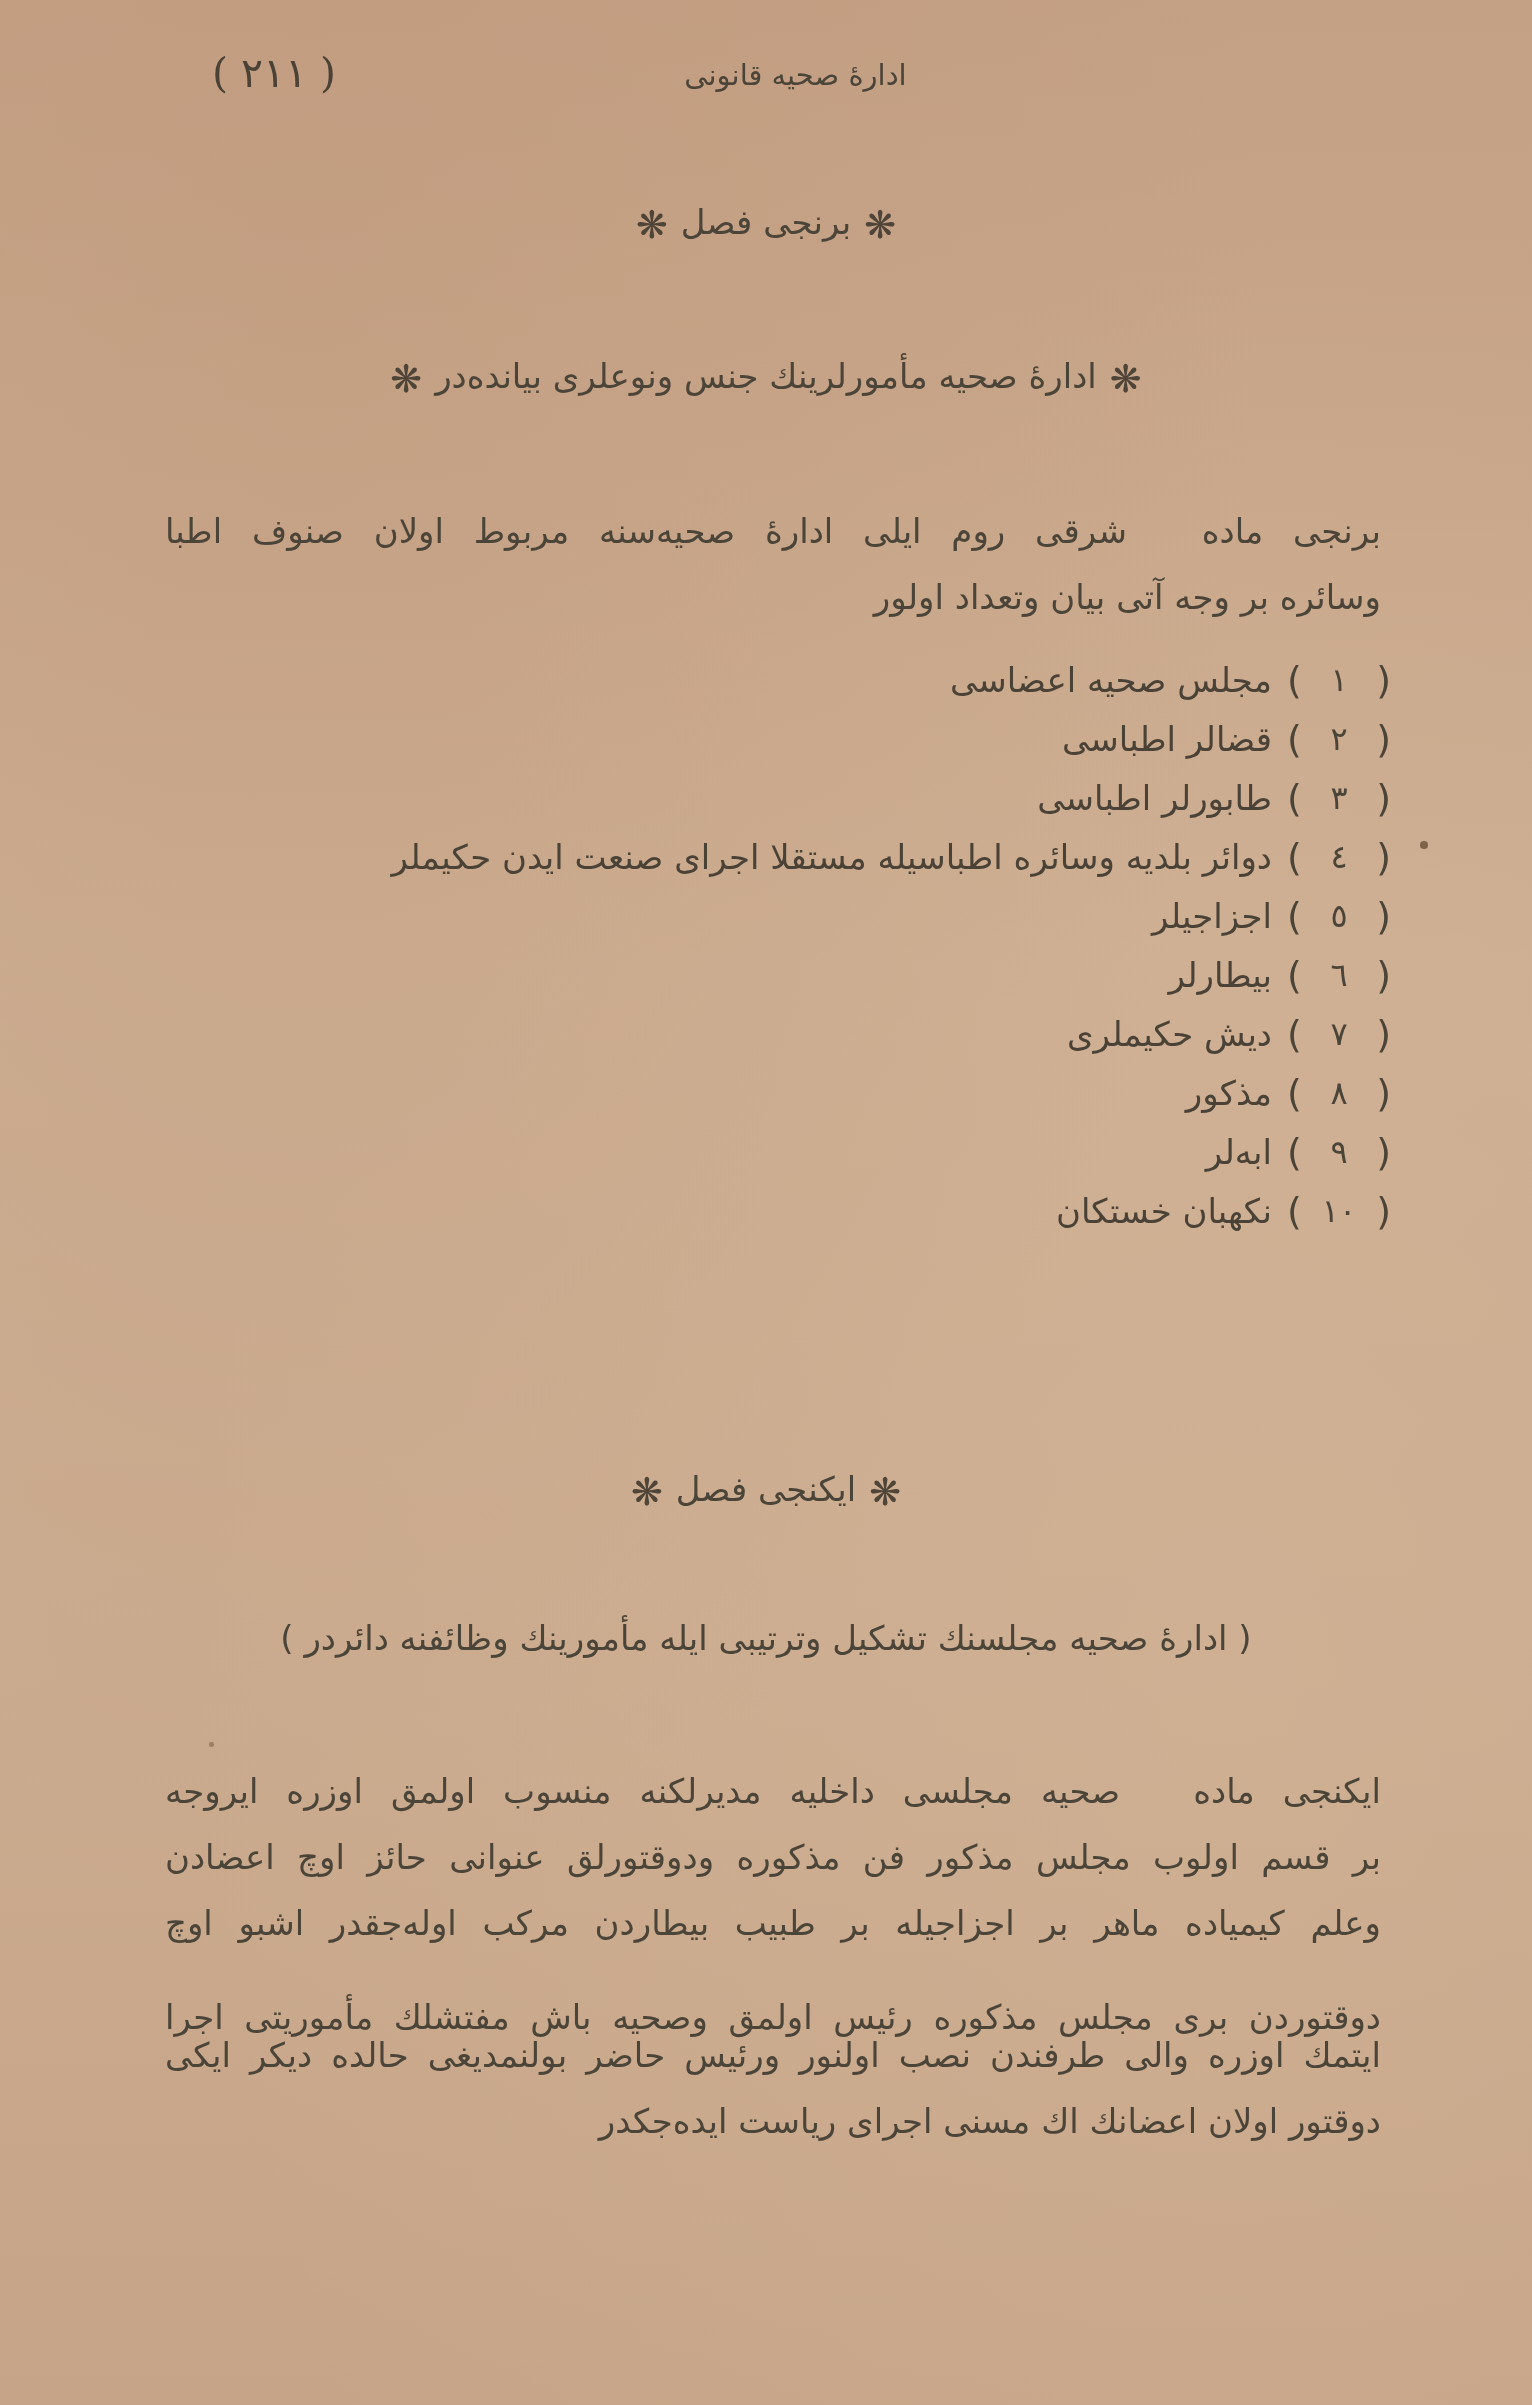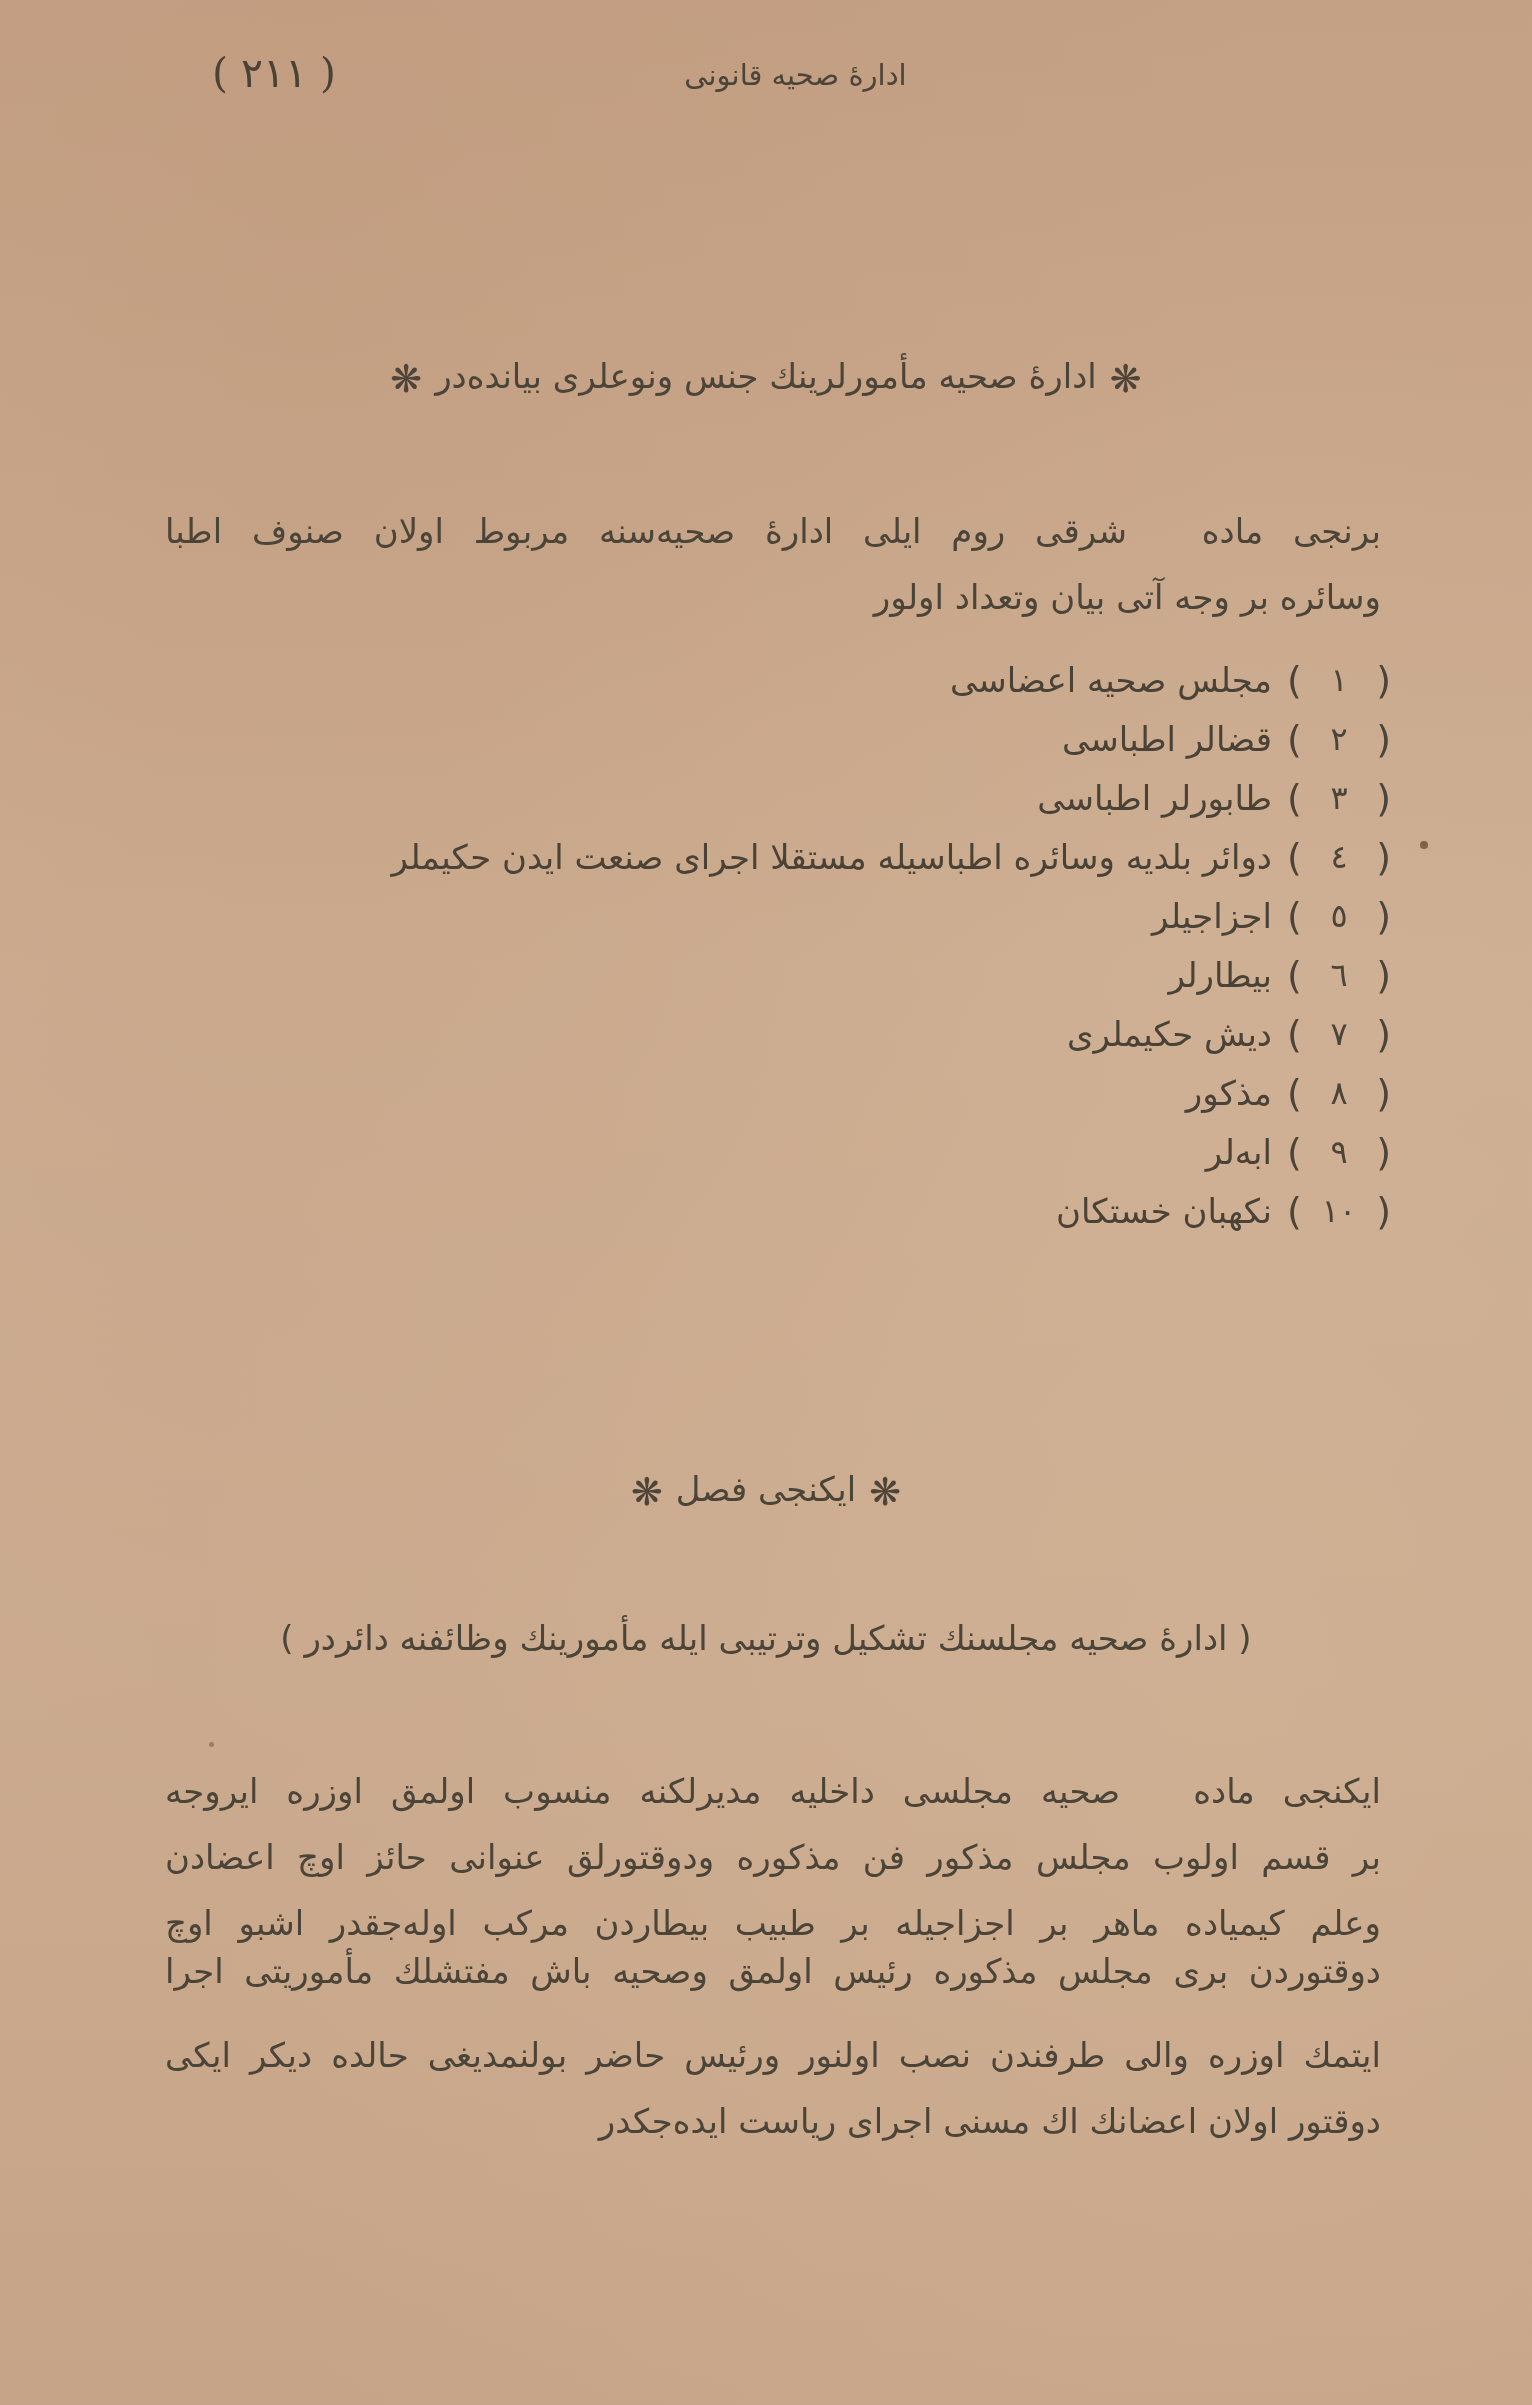--- a/index.html
+++ b/index.html
@@ -122,20 +122,23 @@
 </head>
 <body>
 
 <div class="page">
 
   <div class="ar header-title">ادارهٔ صحیه قانونی</div>
   <div class="page-number">
     <span>(</span><span class="num">٢١١</span><span>)</span>
   </div>
 
+  <div class="centered chapter-heading">
+    <span class="ornament">❋</span><span class="ar">برنجی فصل</span><span class="ornament">❋</span>
+  </div>
 
   <div class="centered chapter-subtitle">
     <span class="ornament">❋</span><span class="ar">ادارهٔ صحیه مأمورلرینك جنس ونوعلری بیانده‌در</span><span class="ornament">❋</span>
   </div>
 
   <div class="ar para-line justify" style="top:508px;">
     <span class="article-label">برنجی ماده</span>
     <span>شرقی روم ایلی ادارهٔ صحیه‌سنه مربوط اولان صنوف اطبا</span>
   </div>
   <div class="ar para-line" style="top:574px;">وسائره بر وجه آتی بیان وتعداد اولور</div>
@@ -230,20 +233,20 @@
   <div class="centered chapter2-subtitle">
     <span class="ar">( ادارهٔ صحیه مجلسنك تشکیل وترتیبی ایله مأمورینك وظائفنه دائردر )</span>
   </div>
 
   <div class="ar para-line justify" style="top:1768px;">
     <span class="article-label">ایکنجی ماده</span>
     <span>صحیه مجلسی داخلیه مدیرلکنه منسوب اولمق اوزره ایروجه</span>
   </div>
   <div class="ar para-line justify" style="top:1834px;">بر قسم اولوب مجلس مذکور فن مذکوره ودوقتورلق عنوانی حائز اوچ اعضادن</div>
   <div class="ar para-line justify" style="top:1900px;">وعلم کیمیاده ماهر بر اجزاجیله بر طبیب بیطاردن مرکب اوله‌جقدر      اشبو اوچ</div>
-  <div class="ar para-line justify" style="top:1948px;">دوقتوردن بری مجلس مذکوره رئیس اولمق وصحیه باش مفتشلك مأموریتی اجرا</div>
+  <div class="ar para-line justify" style="top:1994px;">دوقتوردن بری مجلس مذکوره رئیس اولمق وصحیه باش مفتشلك مأموریتی اجرا</div>
   <div class="ar para-line justify" style="top:2032px;">ایتمك اوزره والی طرفندن نصب اولنور ورئیس حاضر بولنمدیغی حالده دیکر ایکی</div>
   <div class="ar para-line" style="top:2098px;">دوقتور اولان اعضانك اك مسنی اجرای ریاست ایده‌جکدر</div>
 
   <div class="speck" style="left:1420px; top:841px;"></div>
   <div class="speck" style="left:209px; top:1742px; width:4.7px; height:4.7px; opacity:0.5;"></div>
 </div>
 
 
 </body></html>

